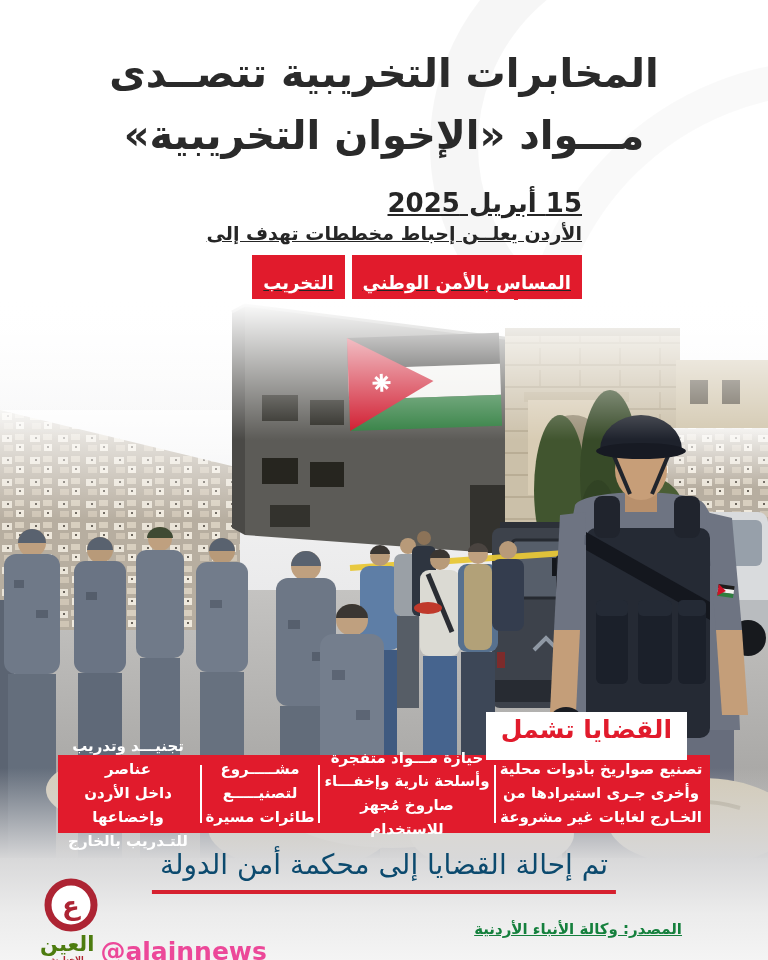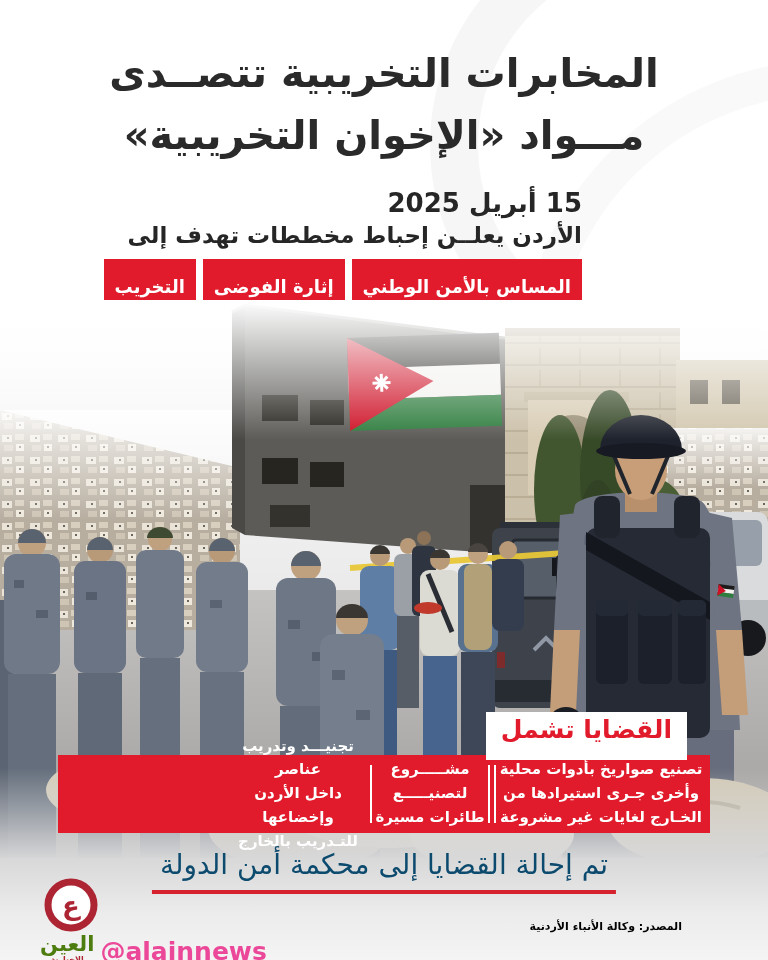--- a/index.html
+++ b/index.html
@@ -10,23 +10,23 @@
     background:#ffffff; overflow:hidden; direction:rtl;
   }
   
   .wm-ring { position:absolute; border-radius:50%; border:48px solid rgba(0,0,0,0.035); }
   .wm-1 { width:470px; height:470px; top:-90px; left:430px; }
   .wm-2 { width:620px; height:620px; top:60px; left:520px; border-width:34px; border-color:rgba(0,0,0,0.022); }
   
   .title { position:absolute; top:42px; left:0; width:100%; text-align:center;
     font-weight:bold; font-size:40px; line-height:62px; color:#2a2a2a; }
   
-  .announce { position:absolute; top:188px; right:186px; color:#262626; }
+  .announce { position:absolute; top:188px; right:186px; color:#262626;text-decoration:underline; }
   .announce .date { font-size:26px; font-weight:bold; }
-  .announce .line { font-size:23px; font-weight:bold; margin-top:4px; }
+  .announce .line { font-size:19px; font-weight:bold; margin-top:4px; }
   .badges { display:flex; flex-direction:row; gap:7px; margin-top:11px; justify-content:flex-start; }
   .badge { background:#e11b2c; color:#fff; font-weight:bold; font-size:18px; padding:17px 11px 6px; white-space:nowrap; }
   
   .note { position:absolute; font-weight:bold; color:#262626; font-size:23px; line-height:36px; white-space:pre-line; text-align:right; }
   .note-left { top:310px; right:531px; border-right:4px solid #e11b2c; padding-right:13px; }
   .note-right { top:299px; right:8px; width:246px; border-left:4px solid #e11b2c; padding-left:10px; }
   .note-right .num { font-size:35px; }
   
   .photo { position:absolute; top:300px; left:0; width:768px; height:560px; }
   
@@ -37,21 +37,21 @@
   .case-col { color:#fff; font-weight:bold; font-size:15px; line-height:1.58; text-align:center;
     white-space:pre-line; flex:0 0 auto; }
   .col-1 { width:206px; } .col-2 { width:170px; } .col-3 { width:112px; } .col-4 { width:140px; }
   .case-sep { width:2px; background:#fff; align-self:stretch; margin:10px 2px; flex:0 0 auto; }
   
   .footer-bg { position:absolute; top:858px; left:0; width:768px; height:102px;
     background:linear-gradient(180deg,#d8d8d9 0%,#ececec 55%,#f4f4f4 100%); }
   .statement { position:absolute; top:848px; left:50%; transform:translateX(-50%); z-index:5;
     font-size:28px; font-weight:normal; color:#0c4a6e; white-space:nowrap;
     border-bottom:4px solid #d6212f; padding:0 8px 9px; }
-  .source { position:absolute; top:920px; right:86px; font-size:11px; font-weight:bold; color:#000000; z-index:5; }
+  .source { position:absolute; top:920px; right:86px; font-size:15px; font-weight:bold; color:#15803d; z-index:5;text-decoration:underline; }
   .brand { position:absolute; left:40px; top:878px; z-index:5; direction:ltr; }
   .brand-circle { display:block; margin-left:4px; }
   .brand-row { display:flex; align-items:flex-start; gap:6px; margin-top:2px; }
   .brand-ar { text-align:center; line-height:1; }
   .brand-ar .nm { font-size:21px; font-weight:bold; color:#4d7c0f; }
   .brand-ar .sb { font-size:8px; font-weight:bold; color:#b02532; display:block; margin-top:1px; }
   .handle { font-size:25px; font-weight:bold; color:#ec4899; margin-top:3px; }
 </style>
 </head>
 <body>
@@ -64,21 +64,20 @@
   <div class="title">
     <div>المخابرات التخريبية تتصــدى</div>
     <div>مـــواد «الإخوان التخريبية»</div>
   </div>
 
   <div class="announce">
     <div class="date">15 أبريل 2025</div>
     <div class="line">الأردن يعلــن إحباط مخططات تهدف إلى</div>
     <div class="badges">
       <span class="badge">المساس بالأمن الوطني</span>
-      <span class="badge">إثارة الفوضى</span>
       <span class="badge">التخريب</span>
     </div>
   </div>
 
   <div class="note note-left">المخابرات الأردنية
 تتابع القضية منذ
 عام 2021</div>
 
   <div class="note note-right">
     <div><span>تم توقيــف</span> <span class="num">16</span></div>
@@ -351,20 +350,23 @@
 
   <div class="footer-bg"></div>
 
   <div class="cases-label">القضايا تشمل</div>
 
   <div class="cases-band">
     <div class="case-col col-1">تصنيع صواريخ بأدوات محلية
 وأخرى جـرى استيرادها من
 الخـارج لغايات غير مشروعة</div>
     <div class="case-sep"></div>
+    <div class="case-col col-2">حيازة مـــواد متفجرة
+وأسلحة نارية وإخفـــاء
+صاروخ مُجهز للاستخدام</div>
     <div class="case-sep"></div>
     <div class="case-col col-3">مشـــــروع
 لتصنيـــــع
 طائرات مسيرة</div>
     <div class="case-sep"></div>
     <div class="case-col col-4">تجنيـــد وتدريب عناصر
 داخل الأردن وإخضاعها
 للتـدريب بالخارج</div>
   </div>
 

